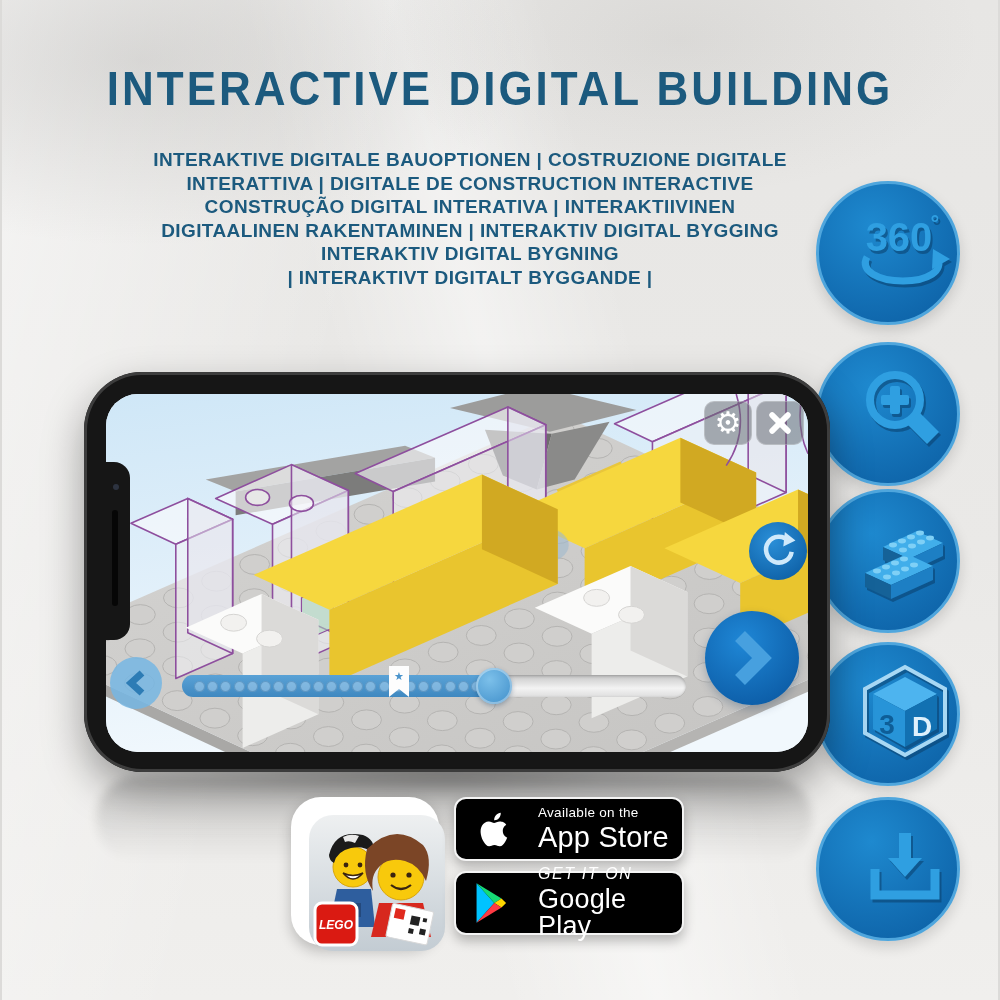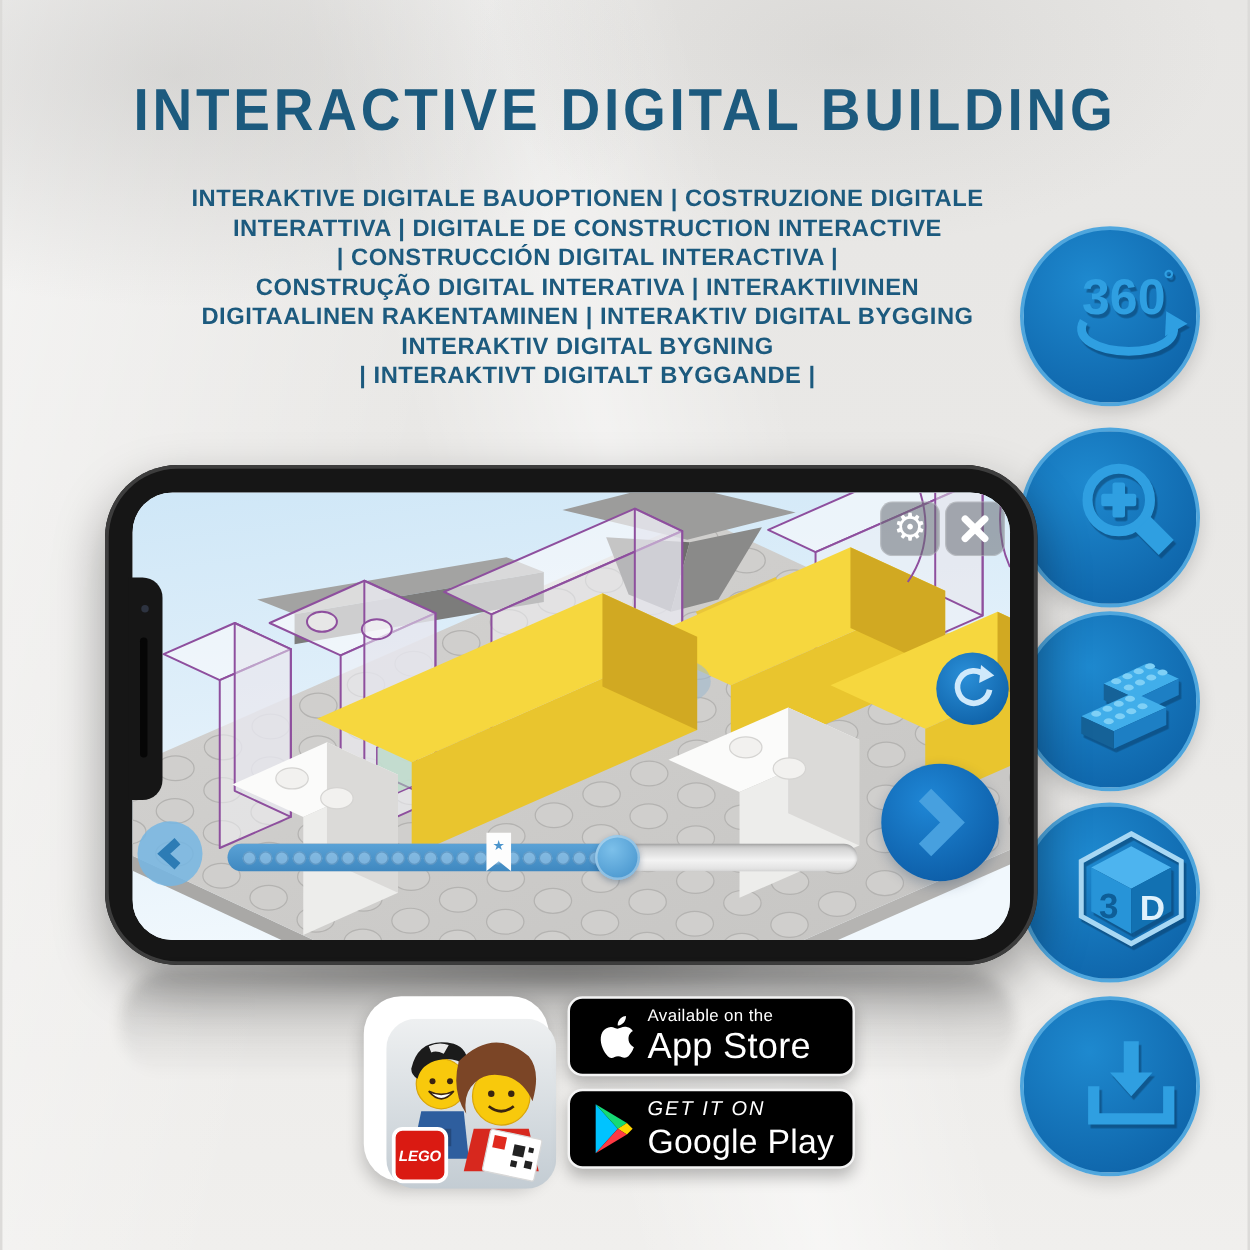--- a/index.html
+++ b/index.html
@@ -59,38 +59,37 @@
   .bookmark{position:absolute;top:-9px;width:20px;height:32px;}
   .thumb{position:absolute;top:-7px;width:36px;height:36px;border-radius:50%;
     background:radial-gradient(circle at 38% 32%, #7cc0ea, #4a97cf 80%);
     box-shadow:inset 0 0 0 2px rgba(255,255,255,0.35), 0 2px 5px rgba(0,40,80,.3);}
   
   .appicon{position:absolute;left:289px;top:797px;width:148px;height:148px;border-radius:30px;background:#fff;
     box-shadow:0 6px 14px rgba(0,0,0,0.22);padding:18px;box-sizing:border-box;}
   .appicon .inner{width:136px;height:136px;border-radius:24px;overflow:hidden;display:block;}
   .storebadge{position:absolute;left:452px;width:230px;height:64px;border-radius:12px;background:#000;
     border:2px solid #f4f4f4;box-sizing:border-box;box-shadow:0 6px 12px rgba(0,0,0,0.25);
-    display:flex;align-items:center;padding:0 12px;color:#fff;}
+    display:flex;align-items:center;padding:0 12px;color:#fff;gap:20px;}
   .storebadge .logo{flex:0 0 46px;display:flex;align-items:center;justify-content:center;}
   .storebadge .txt{display:flex;flex-direction:column;justify-content:center;line-height:1;margin-left:4px;}
   .tagline-s{font-size:13.5px;letter-spacing:.3px;margin-bottom:3px;}
   .name-s{font-size:29px;font-weight:400;letter-spacing:.2px;}
   .tagline-g{font-size:16px;letter-spacing:1.6px;margin-bottom:4px;font-style:italic;}
   .name-g{font-size:27px;font-weight:400;letter-spacing:.2px;}
 </style>
 </head>
 <body>
 
 <div class="canvas">
 
   <div class="title">INTERACTIVE DIGITAL BUILDING</div>
   <div class="subtitle">
     <div>INTERAKTIVE DIGITALE BAUOPTIONEN | COSTRUZIONE DIGITALE</div>
     <div>INTERATTIVA | DIGITALE DE CONSTRUCTION INTERACTIVE</div>
-    <div>| CONSTRUCCIÓN DIGITAL INTERACTIVA |</div>
     <div>CONSTRUÇÃO DIGITAL INTERATIVA | INTERAKTIIVINEN</div>
     <div>DIGITAALINEN RAKENTAMINEN | INTERAKTIV DIGITAL BYGGING</div>
     <div>INTERAKTIV DIGITAL BYGNING</div>
     <div>| INTERAKTIVT DIGITALT BYGGANDE |</div>
   </div>
 
   <div class="feat" style="top:181px">
     <svg class="fglyph" width="108" height="108" viewBox="0 0 108 108">
       <text x="50" y="52" text-anchor="middle" font-size="40" font-weight="800" fill="#2f9fe1" font-family="Liberation Sans, sans-serif">360</text>
       <text x="86" y="32" text-anchor="middle" font-size="22" font-weight="800" fill="#2f9fe1" font-family="Liberation Sans, sans-serif">°</text>

